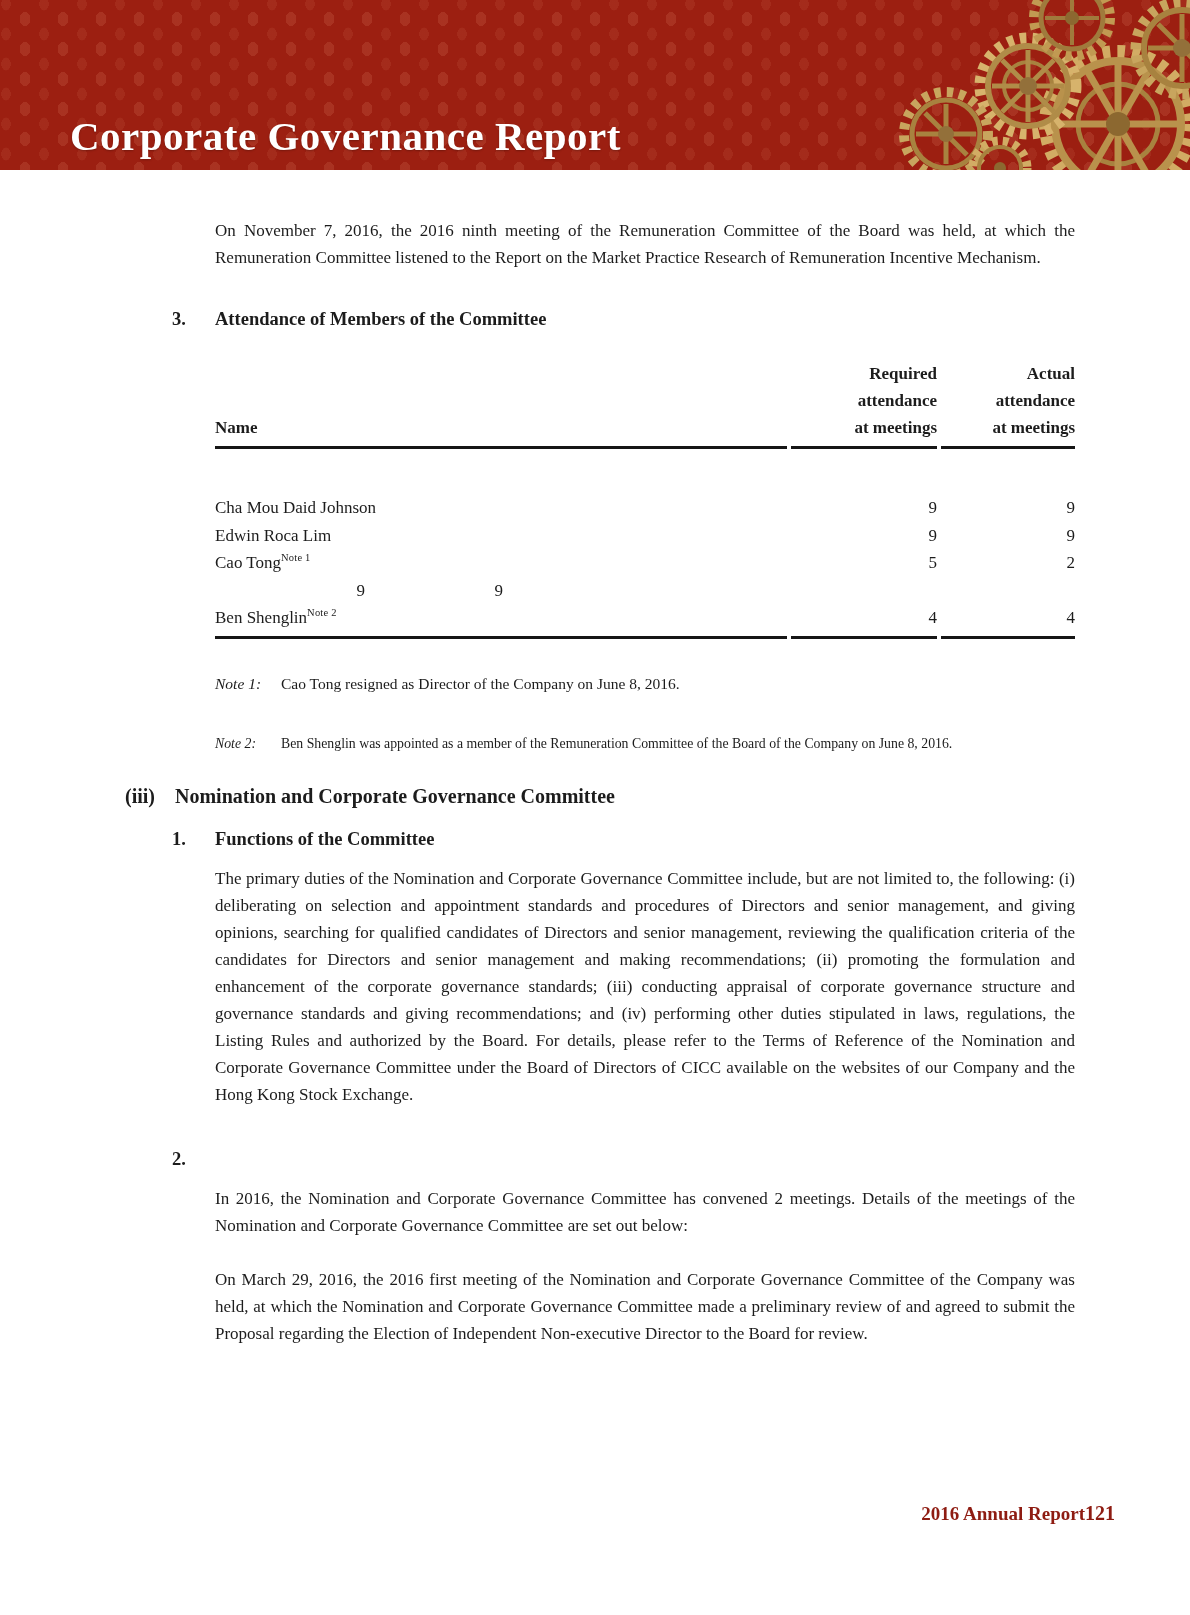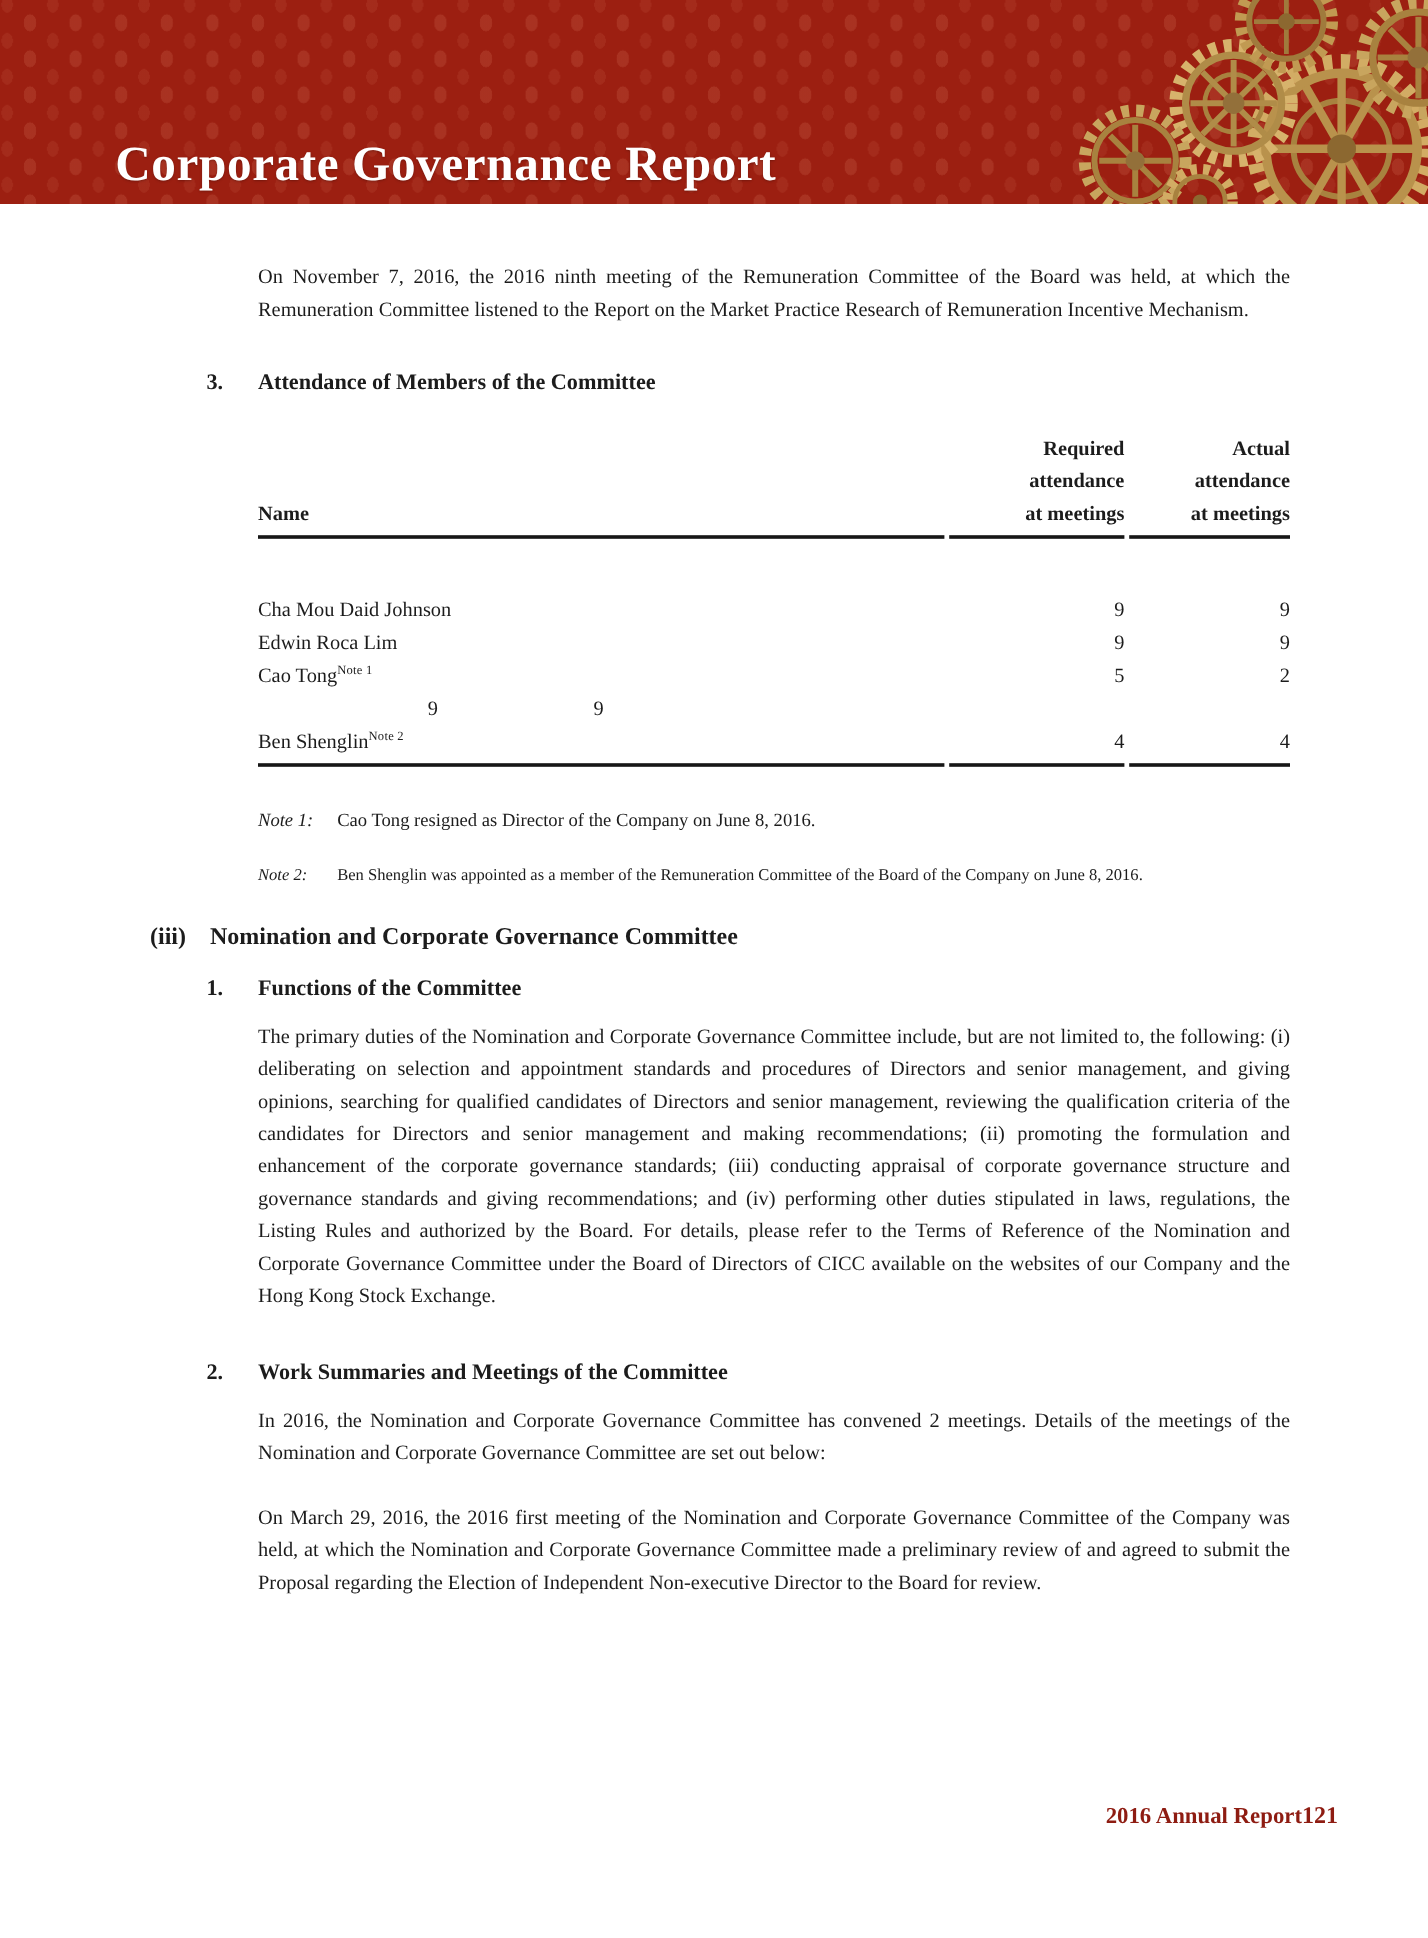--- a/index.html
+++ b/index.html
@@ -19,21 +19,21 @@
     width:100%; height:170px;
     background-color:#9c1f11;
     background-image:
       radial-gradient(ellipse 9px 12px at 50% 50%, rgba(235,150,120,0.16) 58%, rgba(0,0,0,0) 60%),
       radial-gradient(ellipse 8px 11px at 50% 50%, rgba(235,150,120,0.10) 58%, rgba(0,0,0,0) 60%);
     background-size:38px 30px, 38px 30px;
     background-position:6px 4px, 25px 19px;
     overflow:hidden;
   }
   .banner-title {
-    position:absolute; left:96px; bottom:11px;
+    position:absolute; left:70px; bottom:11px;
     font-size:41px; line-height:1.1; font-weight:600;
     color:#ffffff; letter-spacing:0.5px;
     text-shadow:0 1px 2px rgba(0,0,0,0.25);
   }
   .gears { position:absolute; right:0; top:0; height:170px; width:330px; }
 
   
   .content { position:relative; padding:0 115px 0 125px; font-size:17px; line-height:27px; }
 
   .para { margin-left:90px; text-align:justify; }
@@ -56,21 +56,21 @@
   .t-head span { display:block; line-height:27px; }
   .t-body { padding-top:45px; }
   .t-row { line-height:27.5px; }
   .t-bottom { margin-top:4px; }
   .t-bottom > div { border-top:3px solid #161616; height:0; }
   sup.note-sup { font-size:10.5px; vertical-align:super; line-height:0; letter-spacing:0.2px; }
 
   
   .note-row { display:flex; margin-left:90px; }
   .note-1 { margin-top:31px; font-size:15.5px; }
-  .note-2 { margin-top:18px; font-size:13.8px; }
+  .note-2 { margin-top:33px; font-size:13.8px; }
   .note-label { width:66px; flex:none; font-style:italic; }
   .note-text { flex:1; }
 
   .sub-body { margin-top:12px; }
   .mt-lg { margin-top:38px; }
   .mt-md { margin-top:27px; }
 
   
   .footer {
     position:absolute; top:1502px; right:75px;
@@ -230,21 +230,20 @@
     </div>
 
     <div class="h-row h-sub" style="margin-top:16px">
       <span class="num">1.</span>
       <span>Functions of the Committee</span>
     </div>
     <p class="para sub-body">The primary duties of the Nomination and Corporate Governance Committee include, but are not limited to, the following: (i) deliberating on selection and appointment standards and procedures of Directors and senior management, and giving opinions, searching for qualified candidates of Directors and senior management, reviewing the qualification criteria of the candidates for Directors and senior management and making recommendations; (ii) promoting the formulation and enhancement of the corporate governance standards; (iii) conducting appraisal of corporate governance structure and governance standards and giving recommendations; and (iv) performing other duties stipulated in laws, regulations, the Listing Rules and authorized by the Board. For details, please refer to the Terms of Reference of the Nomination and Corporate Governance Committee under the Board of Directors of CICC available on the websites of our Company and the Hong Kong Stock Exchange.</p>
 
     <div class="h-row h-sub mt-lg">
       <span class="num">2.</span>
-      <span>Work Summaries and Meetings of the Committee</span>
     </div>
     <p class="para sub-body">In 2016, the Nomination and Corporate Governance Committee has convened 2 meetings. Details of the meetings of the Nomination and Corporate Governance Committee are set out below:</p>
     <p class="para mt-md">On March 29, 2016, the 2016 first meeting of the Nomination and Corporate Governance Committee of the Company was held, at which the Nomination and Corporate Governance Committee made a preliminary review of and agreed to submit the Proposal regarding the Election of Independent Non-executive Director to the Board for review.</p>
 
   </div>
 
   <div class="footer">
     <span class="report">2016 Annual Report</span>
     <span class="pageno">121</span>
   </div>

